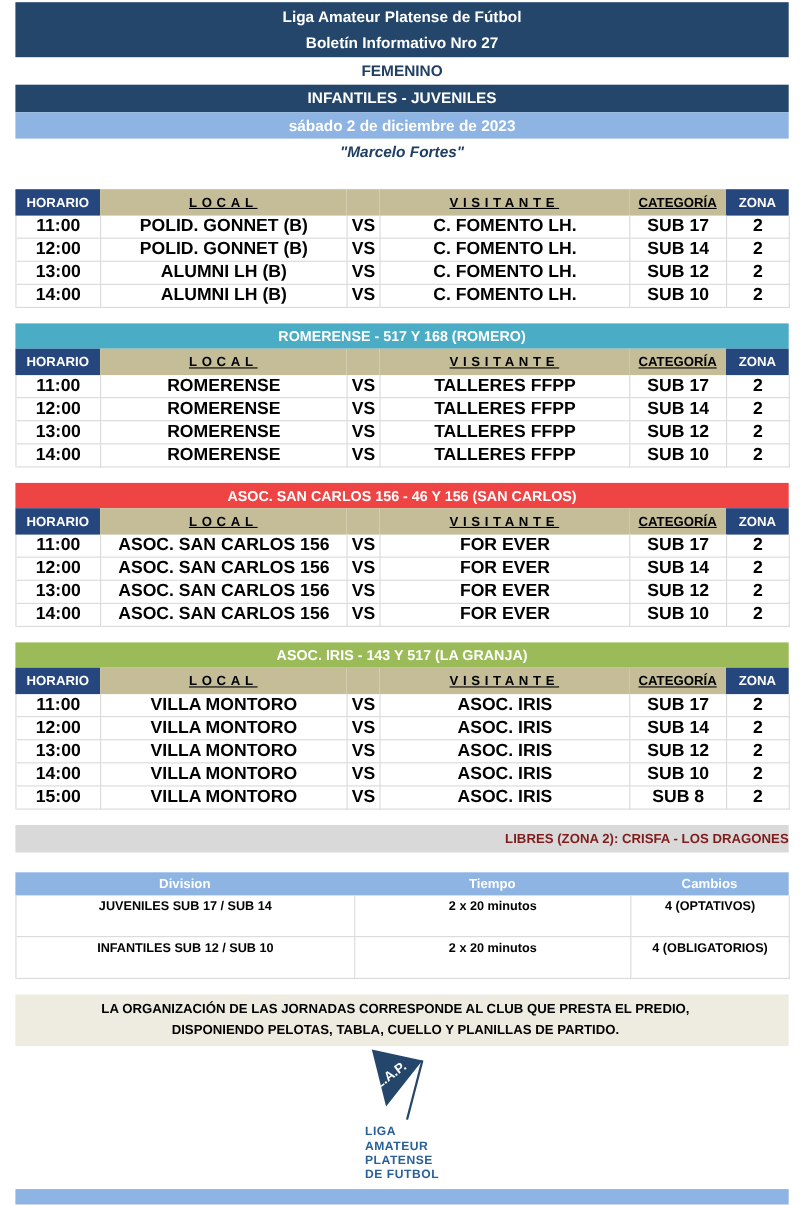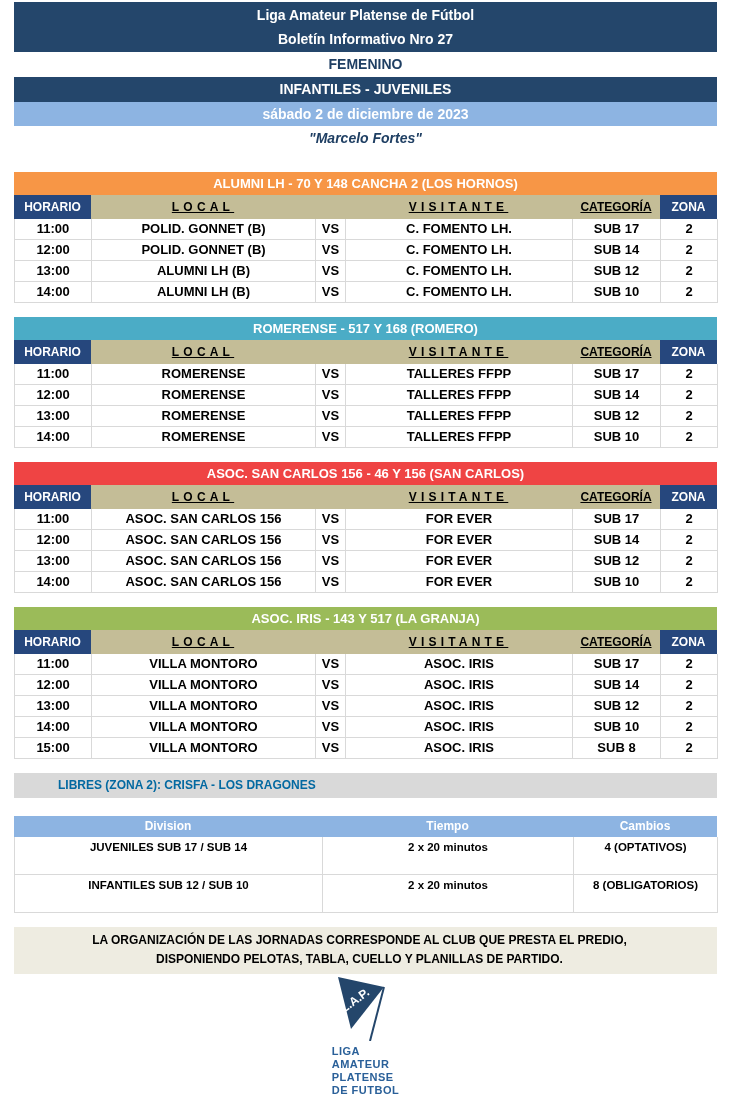--- a/index.html
+++ b/index.html
@@ -42,30 +42,30 @@
   .grid6 {
     display:grid; grid-template-columns:77px 224px 30px 227px 88px 57px;
     width:703px;
   }
   .thead { height:24px; line-height:24px; font-size:12px; font-weight:bold; text-align:center; }
   .th-navy { background:#26477D; color:#fff; }
   .th-tan  { background:#C4BD97; color:#000; }
   .spaced  { letter-spacing:0.35em; }
   .underlined { text-decoration:underline; }
   .mrow {
-    height:21px; line-height:20px; font-size:13px; font-weight:bold;
+    height:21px; line-height:20px; font-size:16px; font-weight:bold;
     text-align:center; color:#000; border-left:1px solid #D9D9D9;
   }
   .mrow > div { border-right:1px solid #D9D9D9; border-bottom:1px solid #D9D9D9; }
   .mrow .vs-cell { font-weight:600; }
 
   
   .libres {
     margin-top:14px; height:25px; line-height:25px; background:#D9D9D9;
-    color:#0369a1; font-weight:bold; font-size:12px; text-align:left;padding-left:44px;
+    color:#7f1d1d; font-weight:bold; font-size:12px; text-align:right;
   }
 
   
   .rules { margin-top:18px; width:703px; }
   .grid3 { display:grid; grid-template-columns:308px 251px 144px; }
   .rules-head {
     background:#8DB4E2; color:#fff; font-weight:bold; font-size:12px;
     height:21px; line-height:21px; text-align:center;
   }
   .rules-row {
@@ -102,21 +102,20 @@
   <div class="banner-navy-single">INFANTILES - JUVENILES</div>
 
   <div class="banner-lightblue">
     <div>sábado 2 de diciembre de 2023</div>
   </div>
 
   <div class="quote">"Marcelo Fortes"</div>
 
   <div>
       <section class="venue">
-        <div class="venue-title" style="background: rgb(247, 150, 70);">ALUMNI LH - 70 Y 148 CANCHA 2 (LOS HORNOS)</div>
         <div class="grid6 thead">
           <div class="th-navy"><span>HORARIO</span></div>
           <div class="th-tan spaced underlined"><span>LOCAL</span></div>
           <div class="th-tan"></div>
           <div class="th-tan spaced underlined"><span>VISITANTE</span></div>
           <div class="th-tan underlined"><span>CATEGORÍA</span></div>
           <div class="th-navy"><span>ZONA</span></div>
         </div>
         <div class="grid6 mrow">
           <div>11:00</div>
@@ -300,21 +299,21 @@
     </div>
     <div>
         <div class="grid3 rules-row">
           <div>JUVENILES SUB 17 / SUB 14</div>
           <div>2 x 20 minutos</div>
           <div>4 (OPTATIVOS)</div>
         </div>
         <div class="grid3 rules-row">
           <div>INFANTILES SUB 12 / SUB 10</div>
           <div>2 x 20 minutos</div>
-          <div>8 (OBLIGATORIOS)</div>
+          <div>4 (OBLIGATORIOS)</div>
         </div>
       </div>
   </div>
 
   <div class="note">
     <div>LA ORGANIZACIÓN DE LAS JORNADAS CORRESPONDE AL CLUB QUE PRESTA EL PREDIO,</div>
     <div>DISPONIENDO PELOTAS, TABLA, CUELLO Y PLANILLAS DE PARTIDO.</div>
   </div>
 
   <div class="logo">

